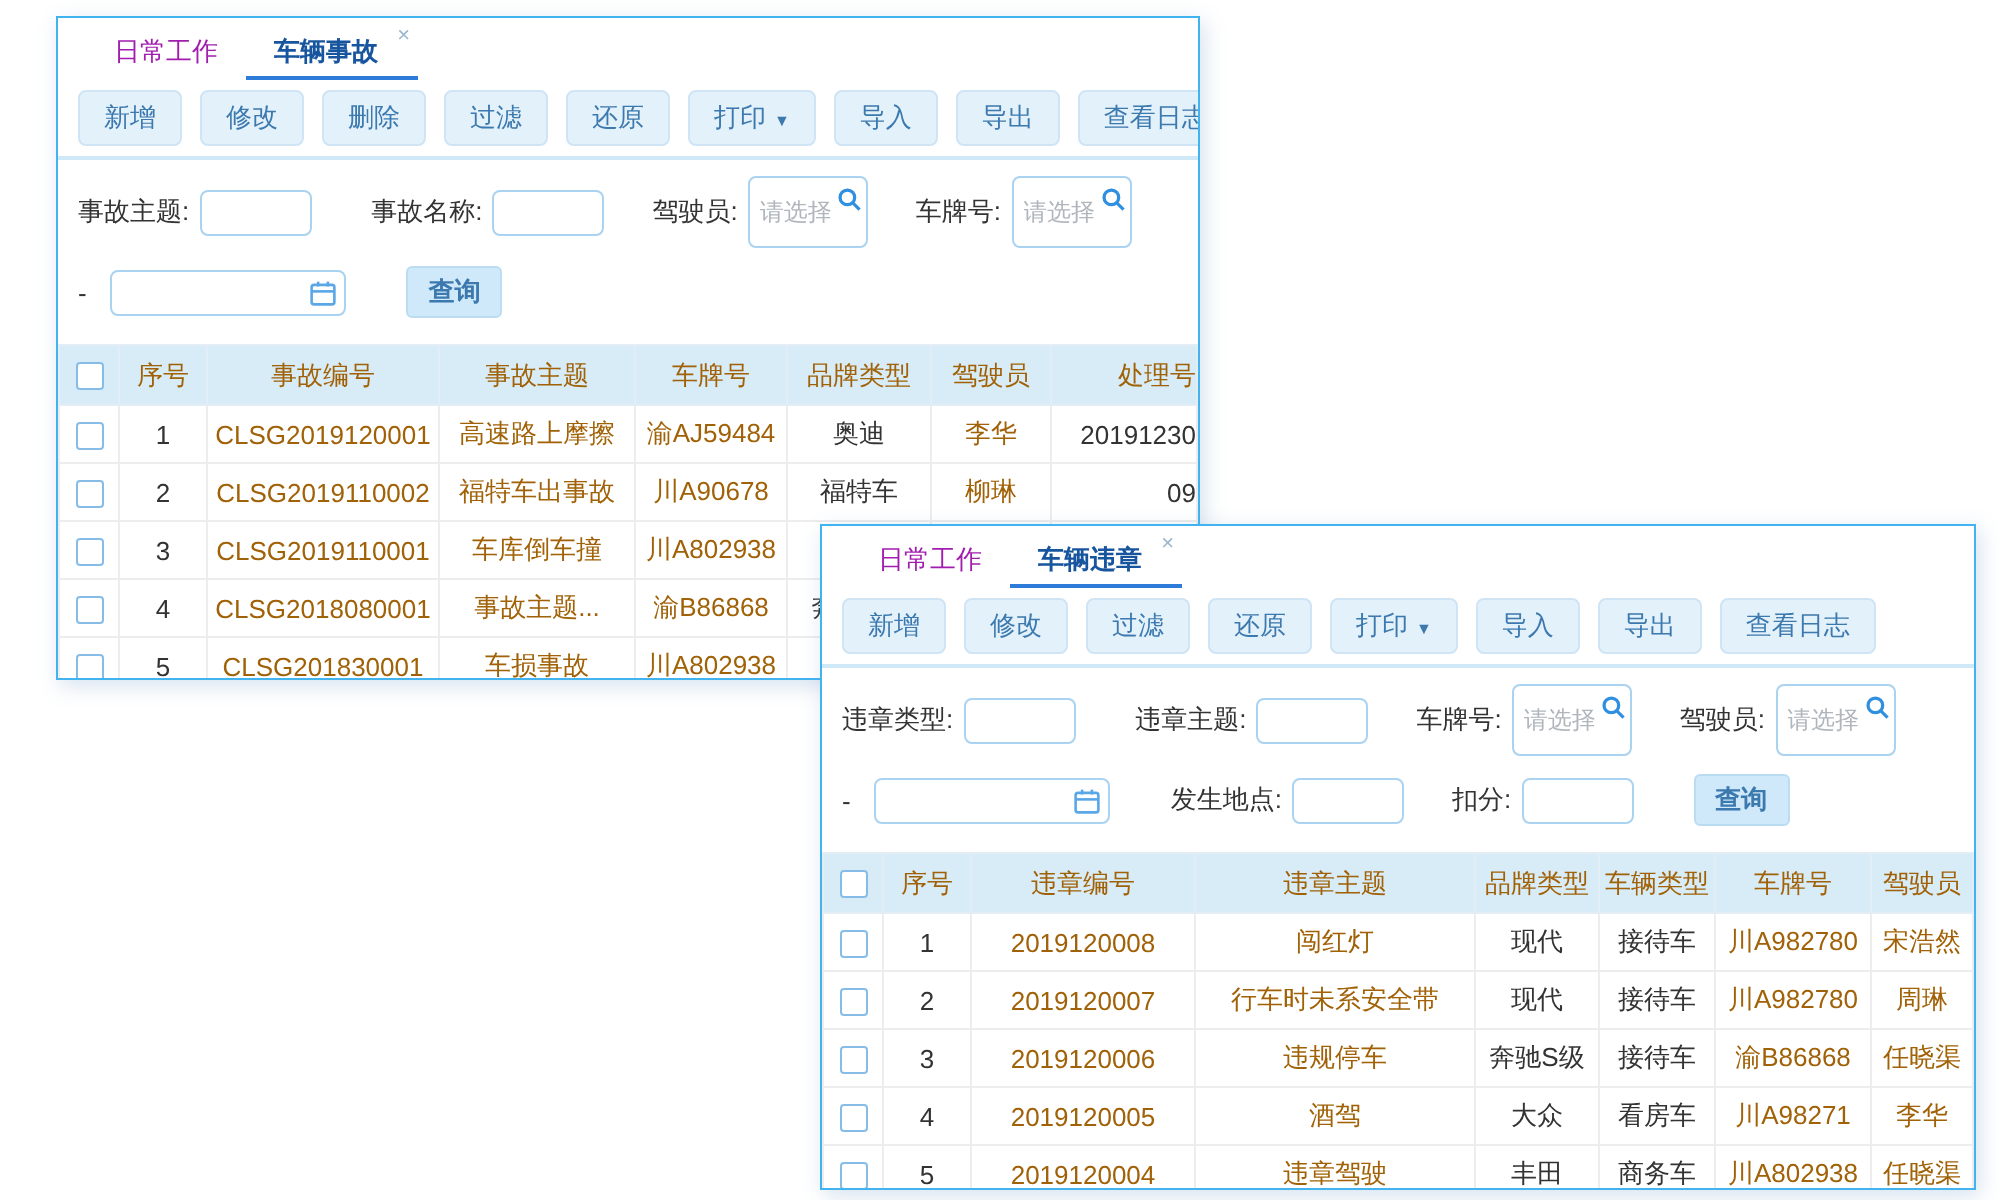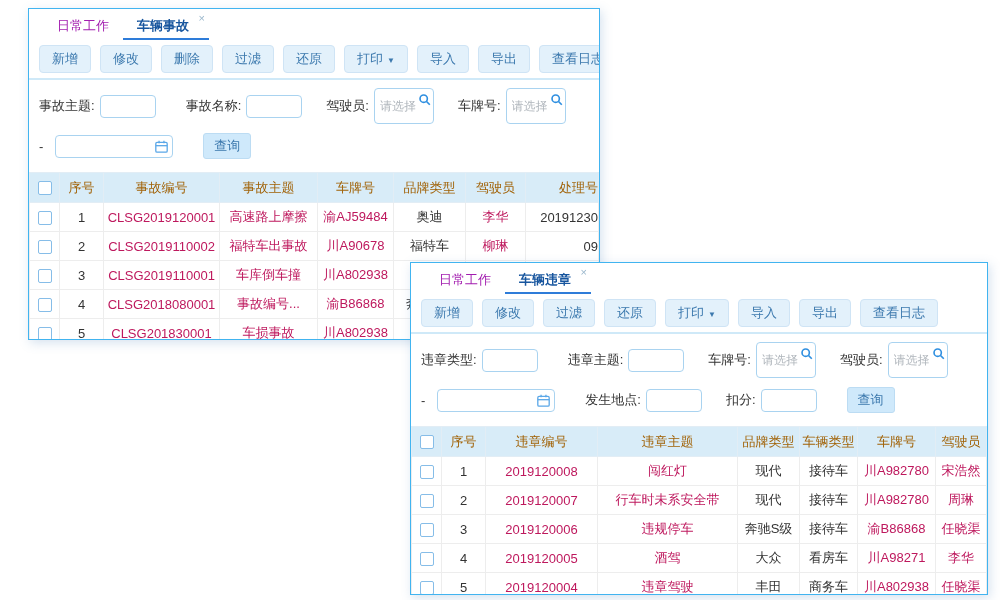--- a/index.html
+++ b/index.html
@@ -34,29 +34,29 @@
   .swrap { position:relative; display:inline-block; }
   .sinput { height:36px; width:60px; border:1px solid #a9d3f0; border-radius:4px;
             font-size:12px; padding:0 17px 0 5px; outline:none; }
   .sinput::placeholder, .finput::placeholder { color:#b0b6bc; }
   .sicon { position:absolute; right:3px; top:5px; }
   .dwrap { position:relative; display:inline-block; margin-left:7px; }
   .dinput { height:23px; width:118px; border:1px solid #a9d3f0; border-radius:4px;
             font-size:12px; padding:0 20px 0 6px; outline:none; }
   .dicon { position:absolute; right:5px; top:5px; }
   .qbtn { background:#cfe9fb; border:1px solid #bcdcf3; color:#3c79ae; font-size:13px;
-          padding:3px 10px; border-radius:3px; cursor:pointer; }
+          padding:3px 10px; border-radius:3px; cursor:pointer;font-weight:bold; }
 
   
   table { width:100%; border-collapse:collapse; table-layout:fixed; font-size:13px; margin-top:2px; }
   th { background:#d8ecf8; color:#a16207; font-weight:normal; height:30px;
        border:1px solid #e2edf5; text-align:center; overflow:hidden; white-space:nowrap; }
   td { height:29px; border:1px solid #ededed; text-align:center; color:#333;
        overflow:hidden; white-space:nowrap; text-overflow:ellipsis; background:#fff; }
-  td.link { color:#be185d; cursor:pointer;margin-left:24px; }
+  td.link { color:#a16207; cursor:pointer;margin-left:24px; }
   #win1 td:last-child, #win1 th:last-child { text-align:right; padding-left:8px; }
   .cb { display:inline-block; width:14px; height:14px; border:1px solid #86bde8;
         border-radius:2px; background:#fff; vertical-align:middle; cursor:pointer; }
 
   #win1 col.c0{width:30px} #win1 col.c1{width:44px} #win1 col.c2{width:116px}
   #win1 col.c3{width:98px} #win1 col.c4{width:76px} #win1 col.c5{width:72px}
   #win1 col.c6{width:60px}
   #win2 col.c0{width:30px} #win2 col.c1{width:44px} #win2 col.c2{width:112px}
   #win2 col.c3{width:140px} #win2 col.c4{width:62px} #win2 col.c5{width:58px}
   #win2 col.c6{width:78px}
@@ -181,21 +181,21 @@
           <td class="link">车库倒车撞</td>
           <td class="link">川A802938</td>
           <td>丰田</td>
           <td class="link">薛宝峰</td>
           <td>009</td>
         </tr>
         <tr>
           <td><span class="cb"></span></td>
           <td>4</td>
           <td class="link">CLSG2018080001</td>
-          <td class="link">事故编号...</td>
+          <td class="link">事故主题...</td>
           <td class="link">渝B86868</td>
           <td>奔驰S级</td>
           <td class="link"></td>
           <td></td>
         </tr>
         <tr>
           <td><span class="cb"></span></td>
           <td>5</td>
           <td class="link">CLSG201830001</td>
           <td class="link">车损事故</td>

